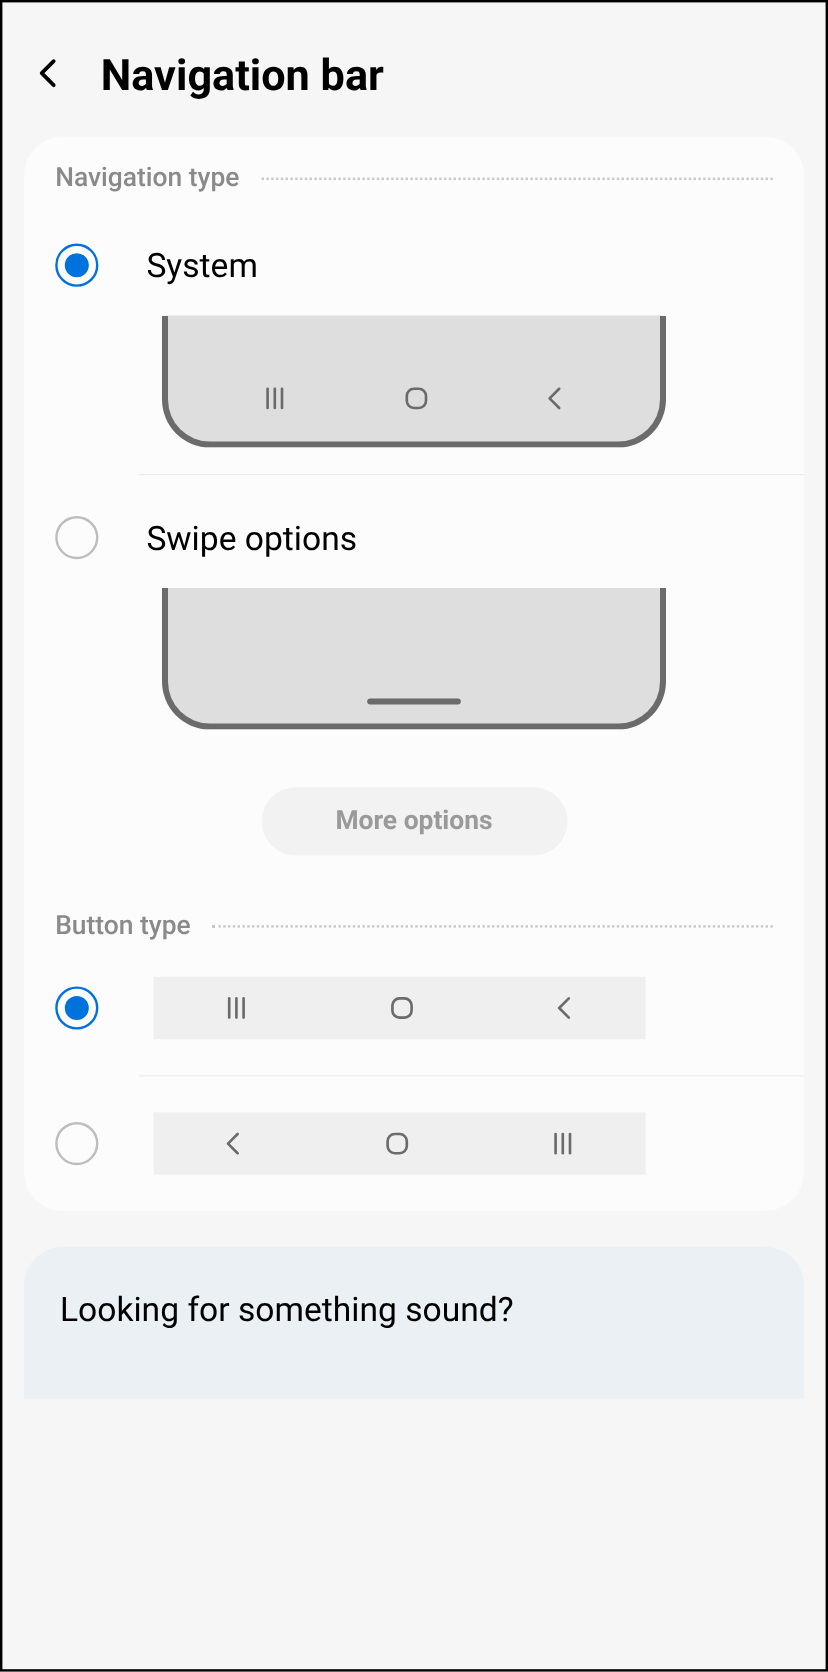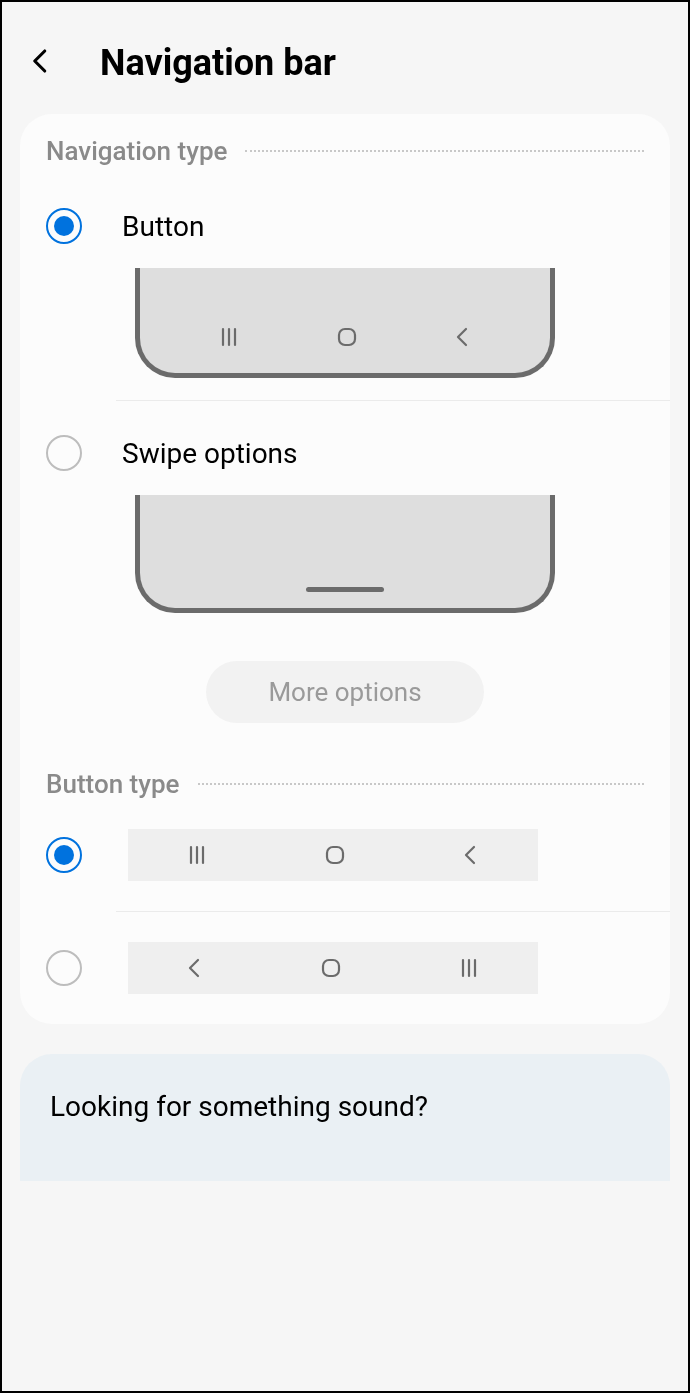--- a/index.html
+++ b/index.html
@@ -12,21 +12,21 @@
       width: 690px;
       height: 1393px;
       background: #f6f6f6;
       border: 2px solid #000;
       overflow: hidden;
     }
     .header {
       display: flex;
       align-items: center;
       padding: 40px 24px 24px 24px;
-      gap: 44px;
+      gap: 28px;
     }
     .back-icon {
       width: 30px;
       height: 30px;
     }
     .header-title {
       font-size: 36px;
       font-weight: 700;
       color: #000;
     }
@@ -36,21 +36,21 @@
       margin: 6px 18px 30px 18px;
       padding: 22px 0 18px 0;
     }
     .section-header {
       display: flex;
       align-items: center;
       padding: 0 26px 18px 26px;
       gap: 18px;
     }
     .section-label {
-      font-size: 26px;
+      font-size: 22px;
       font-weight: 500;
       color: #8a8a8a;
       white-space: nowrap;
     }
     .dotted {
       flex: 1;
       border-top: 2px dotted #c8c8c8;
     }
     .option-row {
       display: flex;
@@ -125,22 +125,22 @@
     .more-options-wrap {
       display: flex;
       justify-content: center;
       padding: 28px 0 10px 0;
     }
     .more-options {
       background: #f2f2f2;
       border: none;
       border-radius: 34px;
       padding: 16px 62px;
-      font-size: 26px;
-      font-weight: 400;
+      font-size: 22px;
+      font-weight: 700;
       color: #9a9a9a;
     }
     .order-row {
       display: flex;
       align-items: center;
       padding: 12px 26px 12px 26px;
       gap: 46px;
     }
     .order-preview {
       flex: 1;
@@ -189,21 +189,21 @@
 
 <div class="card">
 
   <div class="section-header">
     <span class="section-label">Navigation type</span>
     <span class="dotted"></span>
   </div>
 
   <div class="option-row">
     <span class="radio selected"></span>
-    <span class="option-label">Button</span>
+    <span class="option-label">System</span>
   </div>
   <div class="phone-preview">
     <div class="phone-frame">
       <div class="nav-icons">
         <span>
           <svg class="nav-icon" width="24" height="20" viewBox="0 0 24 20" stroke="#6b6b6b" stroke-width="2.2" stroke-linecap="round">
             <line x1="6" y1="2" x2="6" y2="18"></line>
               <line x1="12" y1="2" x2="12" y2="18"></line>
               <line x1="18" y1="2" x2="18" y2="18"></line>
           </svg>

